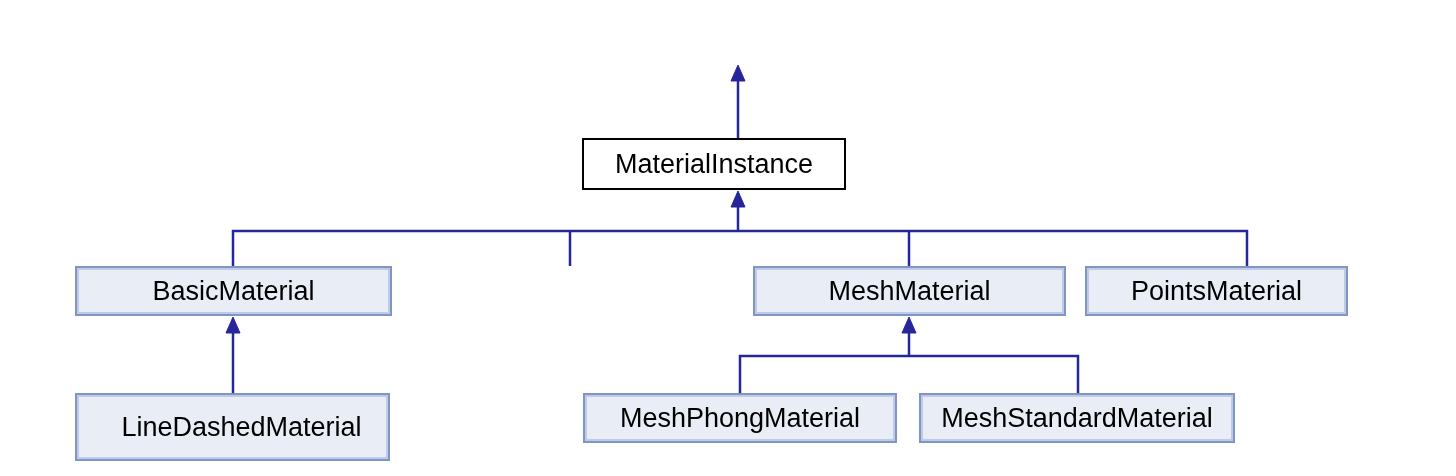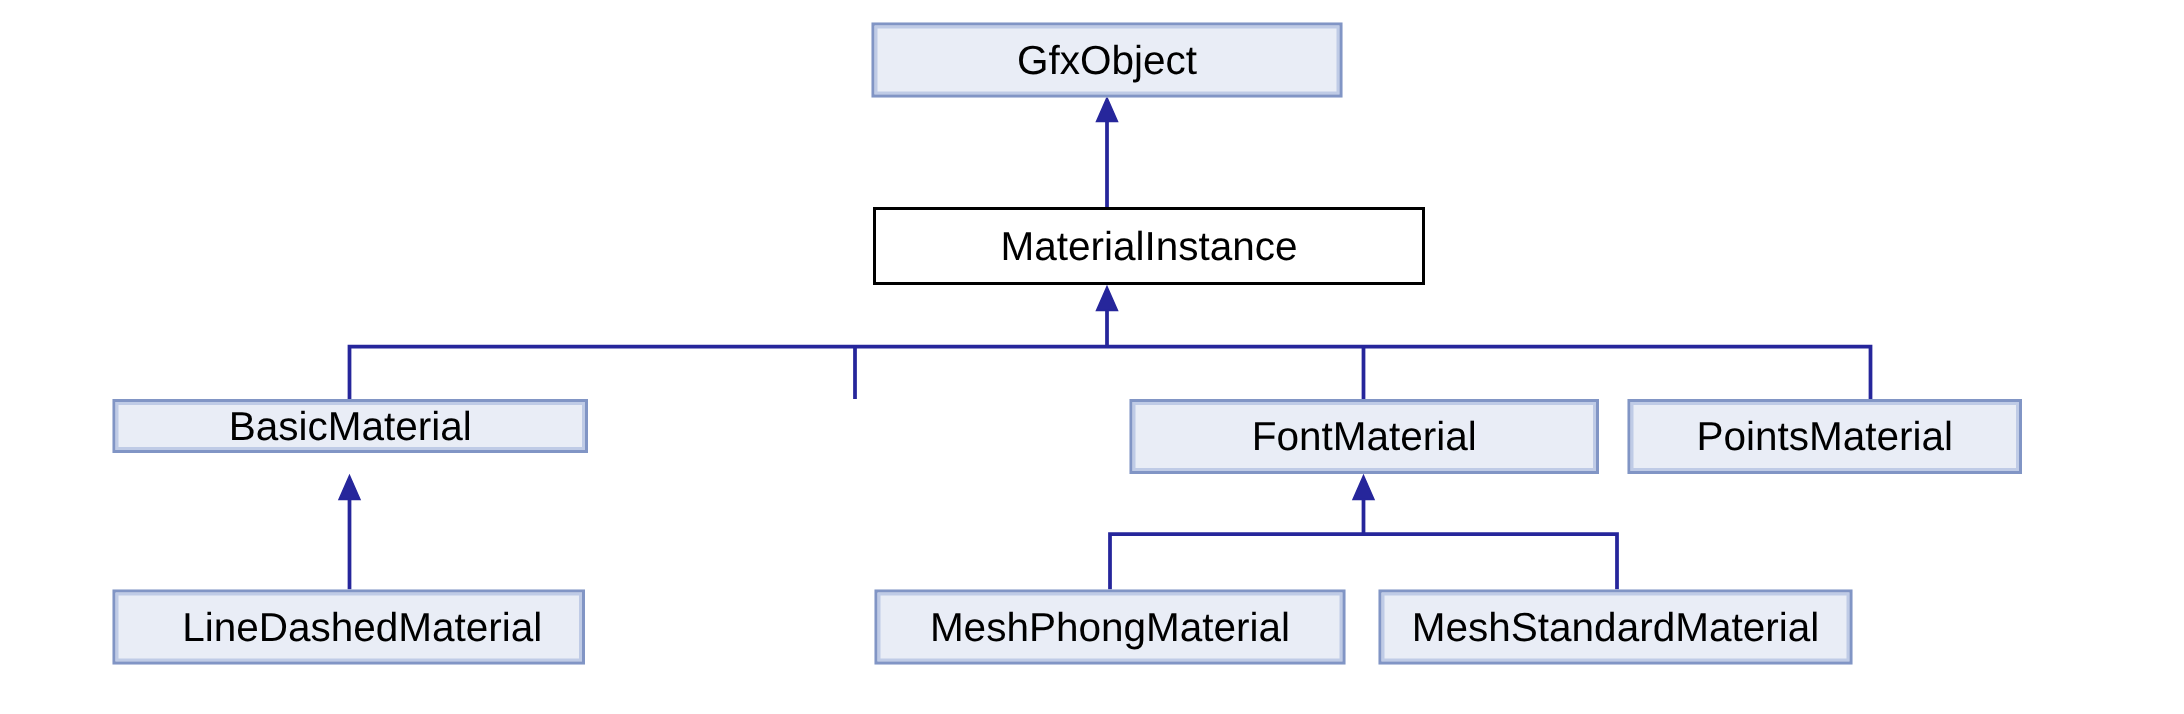--- a/index.html
+++ b/index.html
@@ -69,30 +69,29 @@
     <polygon points="738,191 731,207 745,207"></polygon>
 
     <path d="M233 393 L233 333"></path>
     <polygon points="233,317 226,333 240,333"></polygon>
 
     <path d="M740 393 L740 356 L1078 356 L1078 393"></path>
     <path d="M909 356 L909 333"></path>
     <polygon points="909,317 902,333 916,333"></polygon>
   </svg>
 
-  <div class="node" style="left:581px; top:15px;  width:314px; height:50px;">GfxObject</div>
 
-  <div class="node focus" style="left:582px; top:138px; width:368px; height:52px;">MaterialInstance</div>
+  <div class="node focus" style="left:582px; top:138px; width:264px; height:52px;">MaterialInstance</div>
 
-  <div class="node" style="left:75px;  top:266px; width:317px; height:36px;">BasicMaterial</div>
+  <div class="node" style="left:75px;  top:266px; width:317px; height:50px;">BasicMaterial</div>
 
 
-  <div class="node" style="left:753px; top:266px; width:313px; height:50px;">FontMaterial</div>
+  <div class="node" style="left:753px; top:266px; width:313px; height:50px;">MeshMaterial</div>
 
   <div class="node" style="left:1085px; top:266px; width:263px; height:50px;">PointsMaterial</div>
 
-  <div class="node" style="left:75px;  top:393px; width:315px; height:50px;padding-left:18px;">LineDashedMaterial</div>
+  <div class="node" style="left:75px;  top:393px; width:315px; height:68px;padding-left:18px;">LineDashedMaterial</div>
 
   <div class="node" style="left:583px; top:393px; width:314px; height:50px;">MeshPhongMaterial</div>
 
   <div class="node" style="left:919px; top:393px; width:316px; height:50px;">MeshStandardMaterial</div>
 
 </div>
 
 </body></html>

